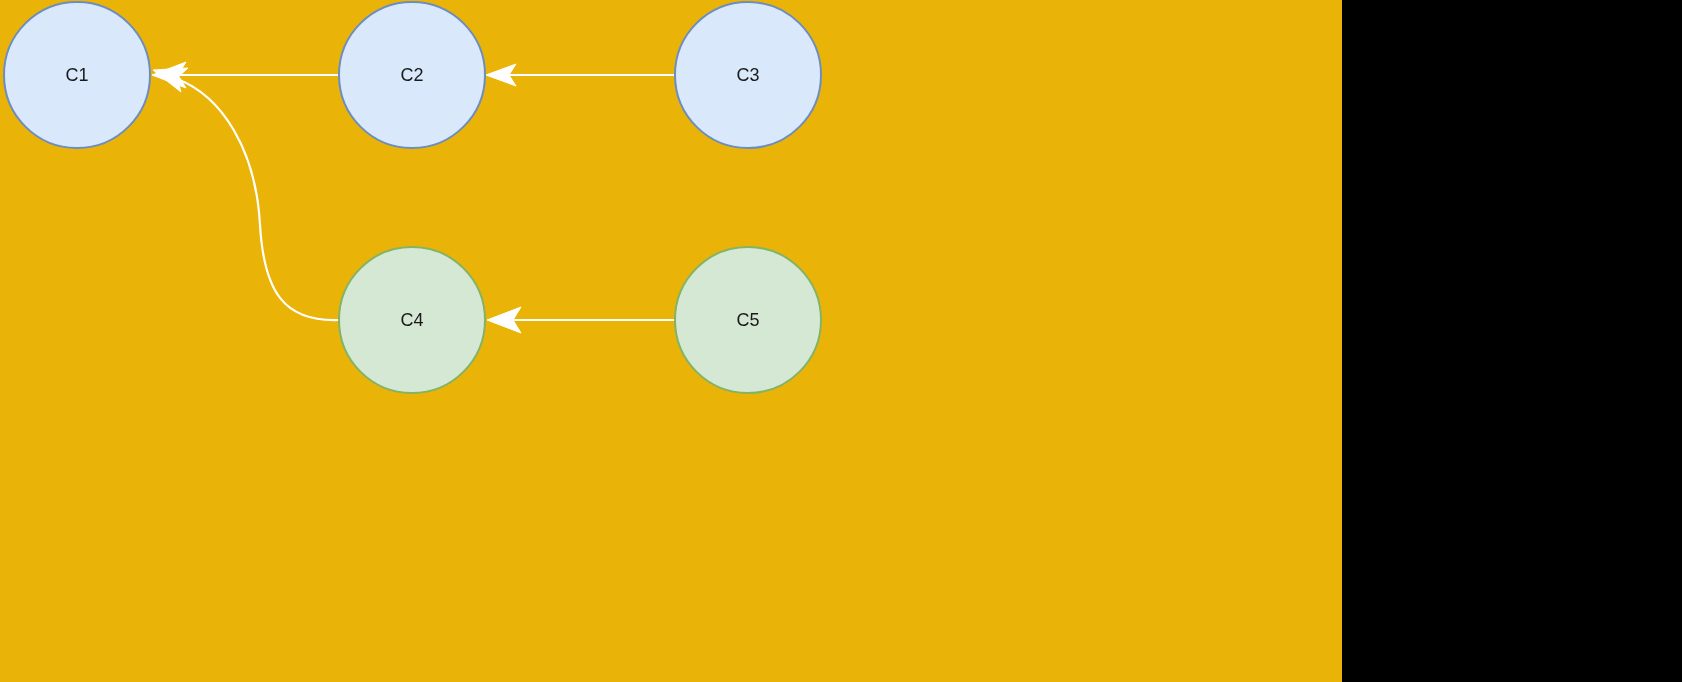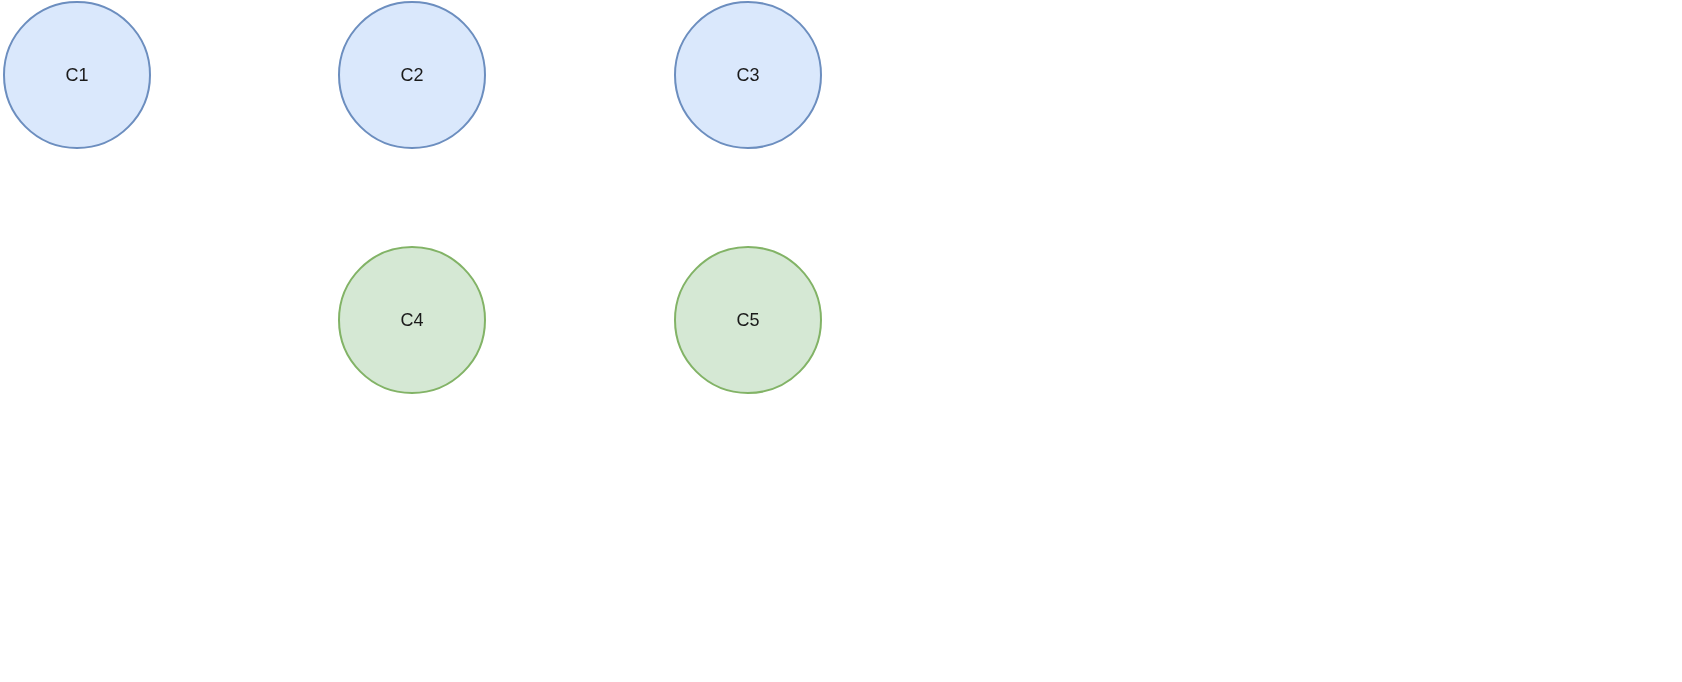--- a/index.html
+++ b/index.html
@@ -9,23 +9,23 @@
     background: #000000;
   }
   body {
     width: 1682px;
     height: 682px;
     overflow: hidden;
     font-family: "Liberation Sans", sans-serif;
   }
   #canvas-root {
     position: relative;
-    width: 1682px;
+    width: 1342px;
     height: 682px;
-    background: #ffffff;
+    background: #eab308;
   }
   #graph-svg {
     display: block;
     width: 1682px;
     height: 682px;
   }
   .node-label {
     font-family: "Liberation Sans", sans-serif;
     font-size: 18px;
     fill: #1a1a1a;

